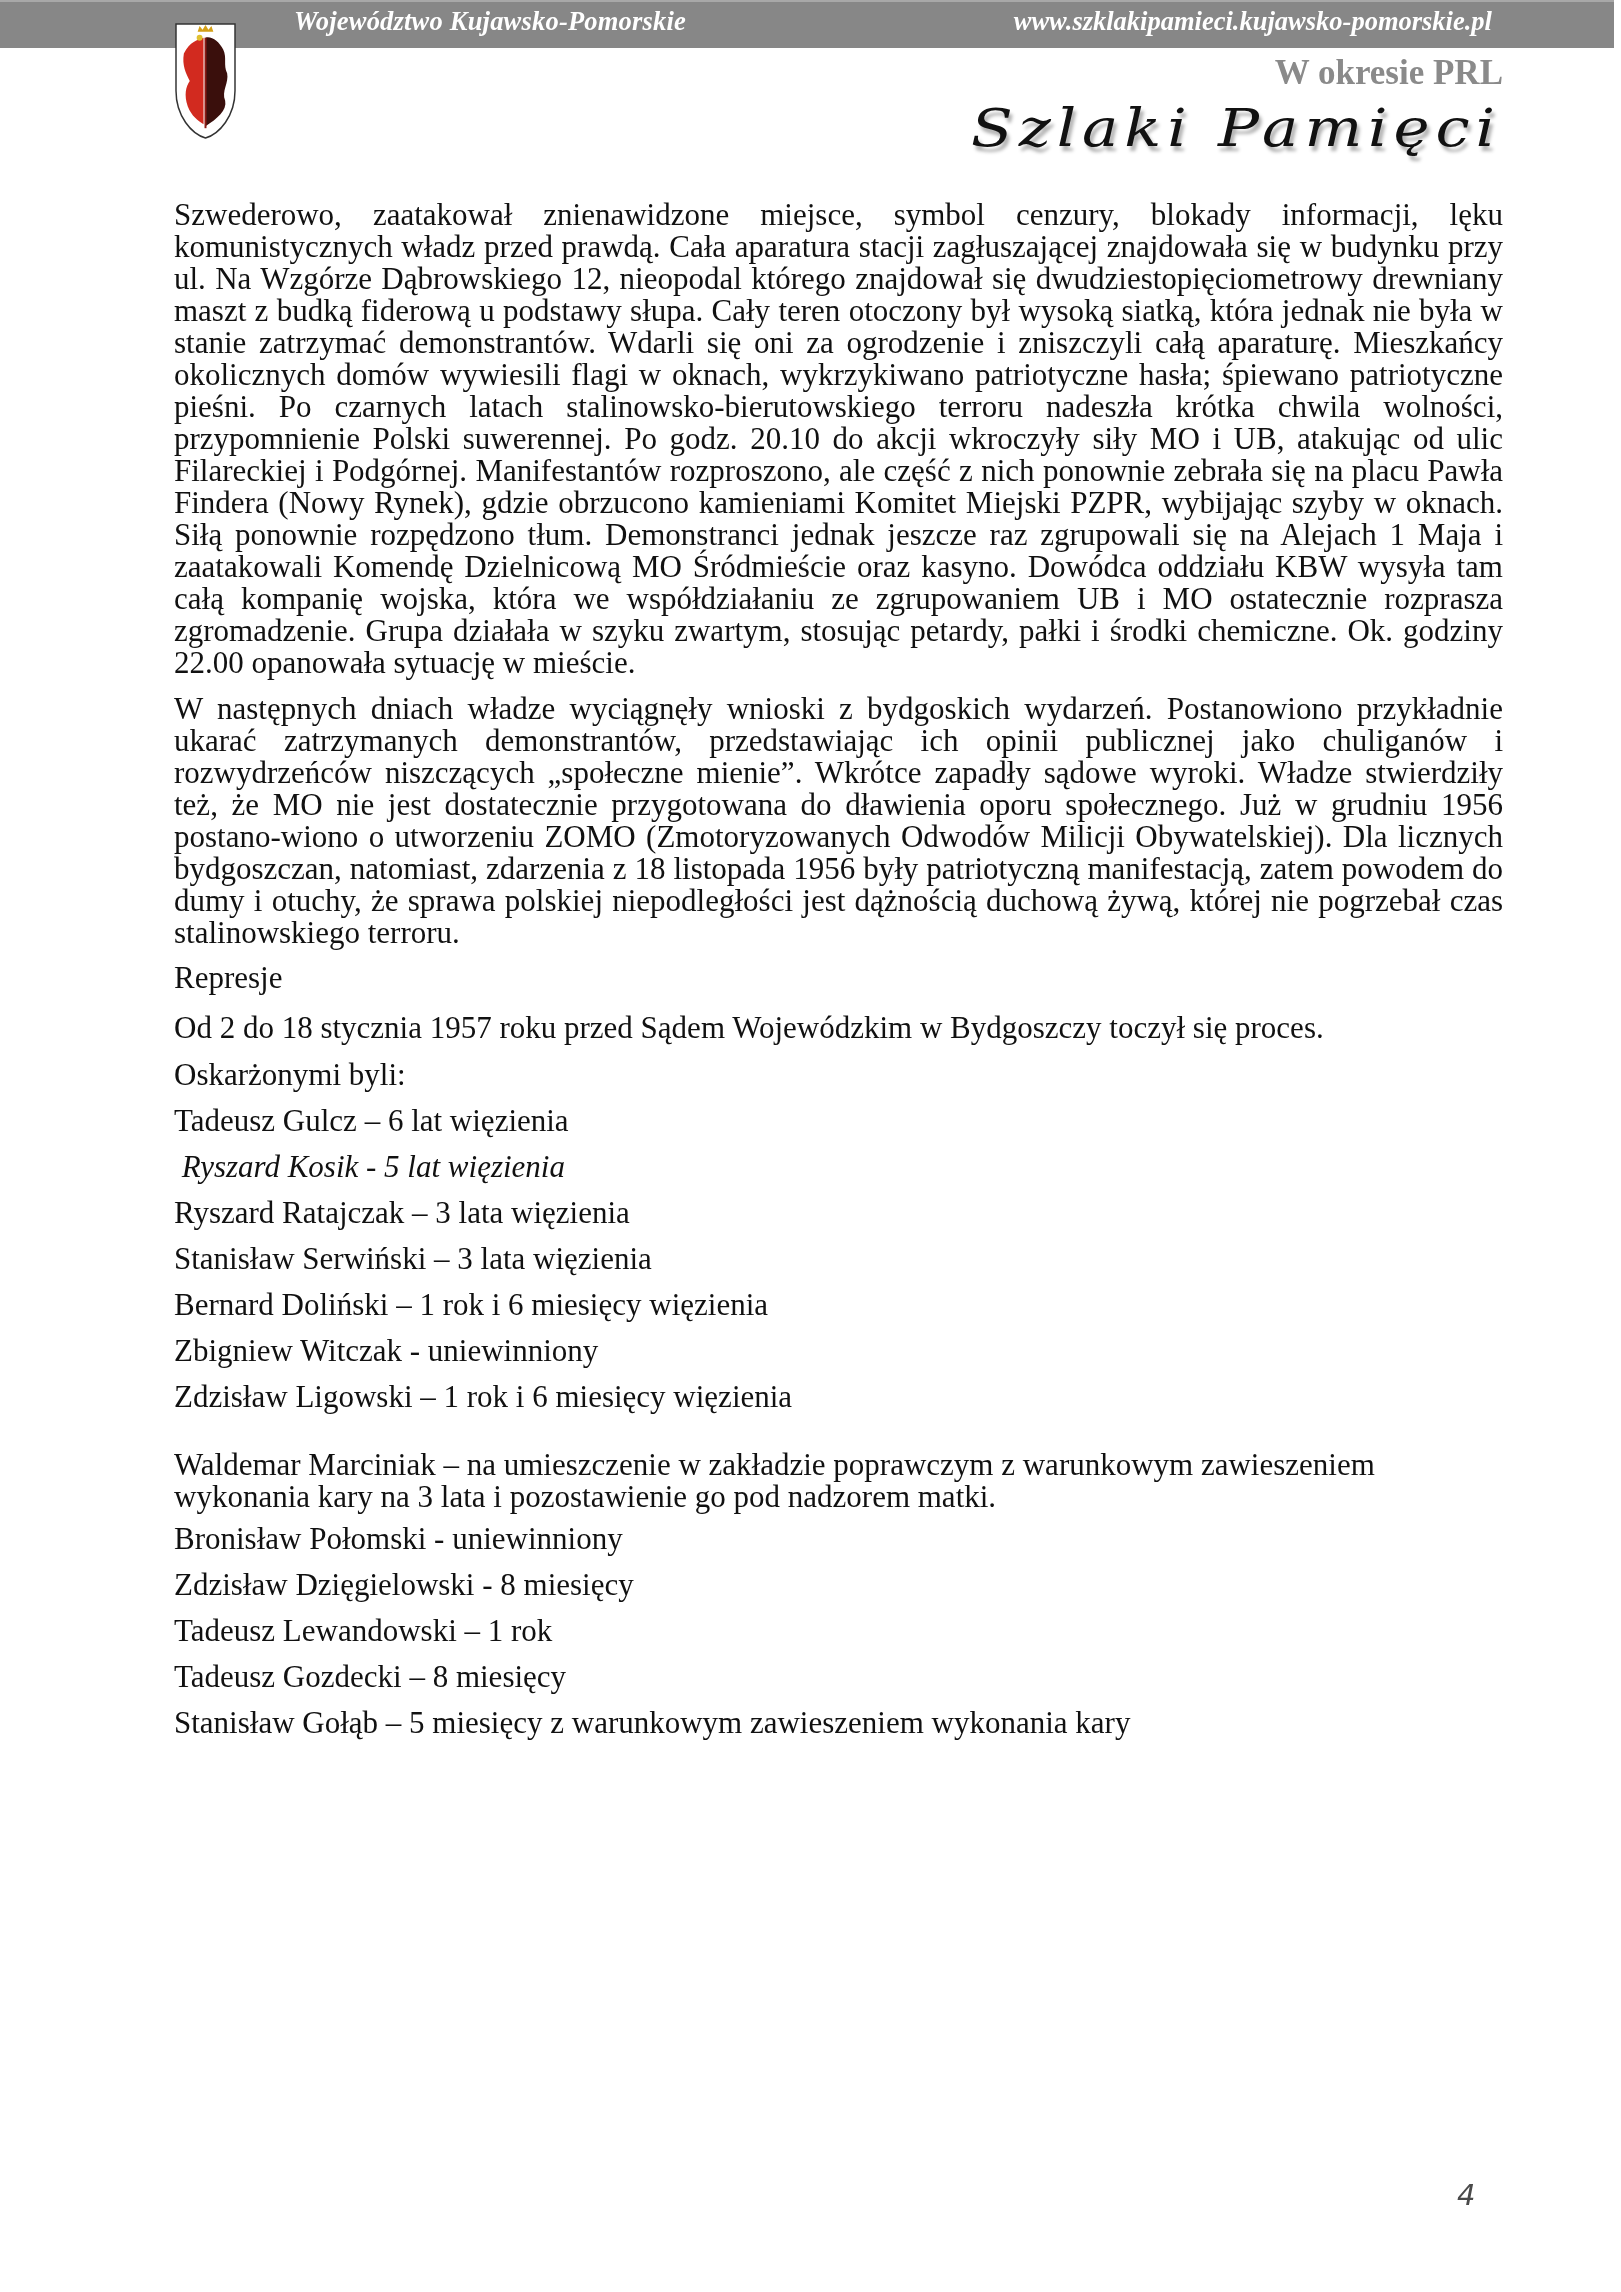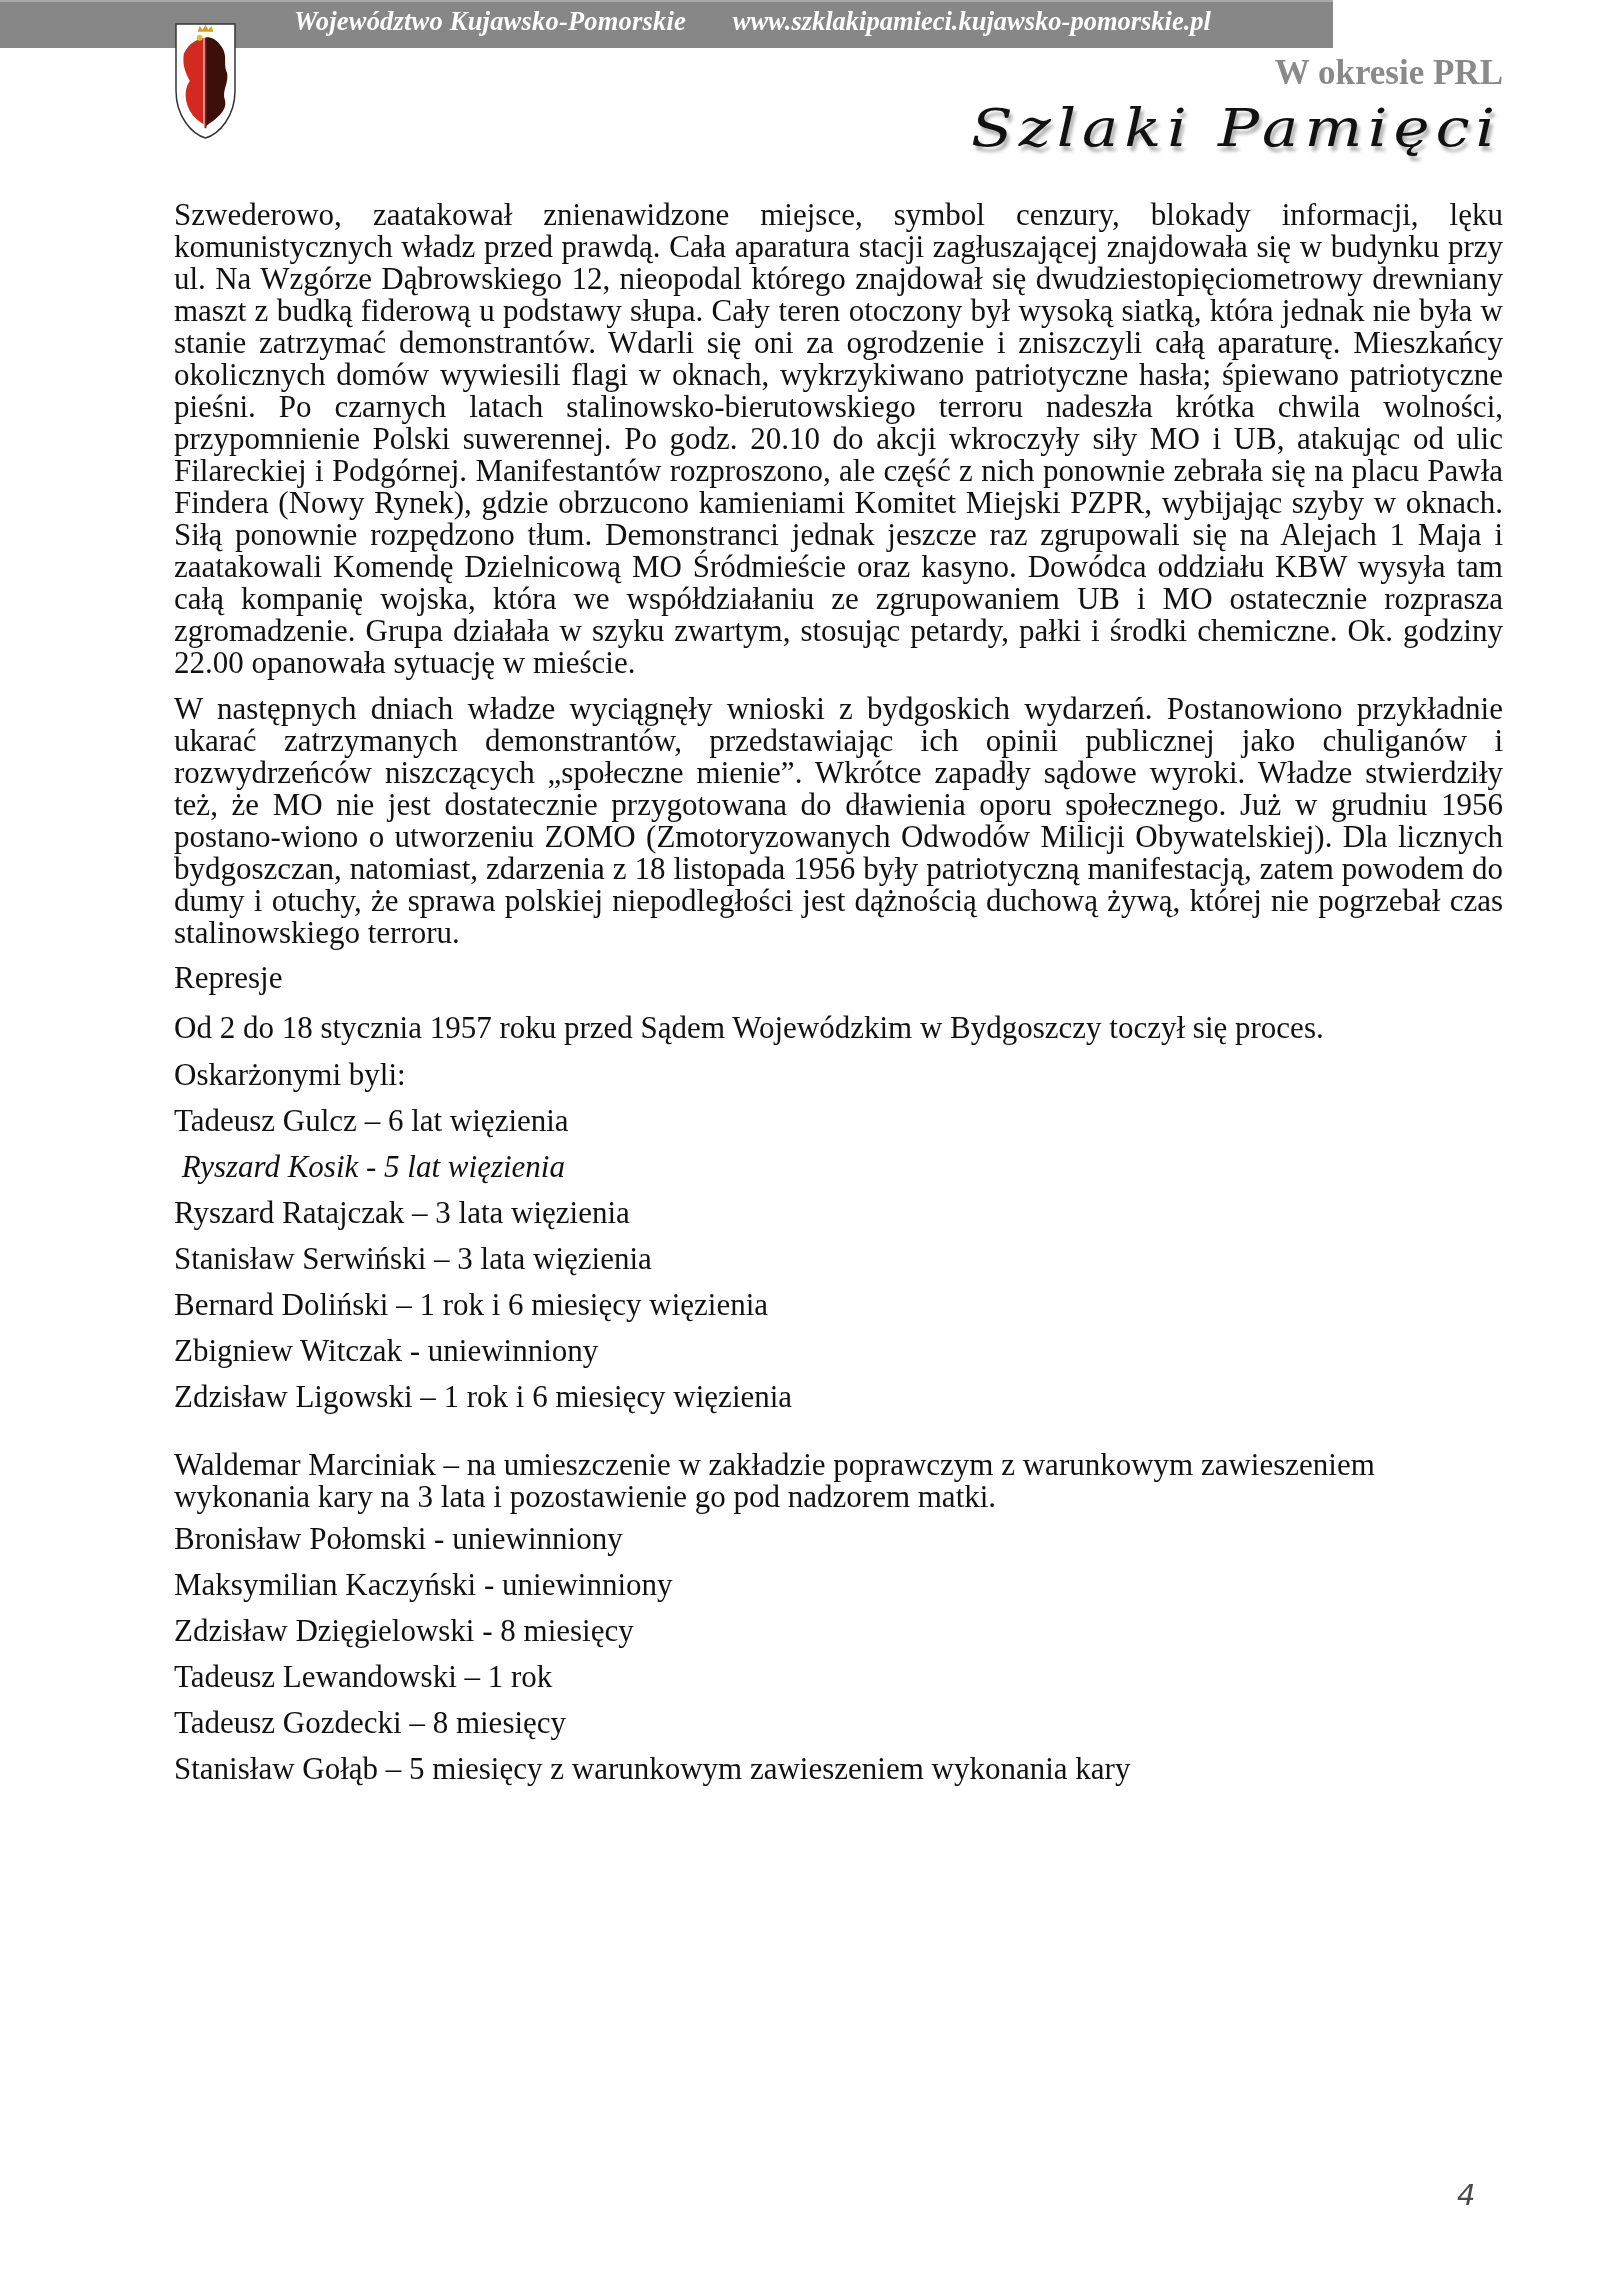--- a/index.html
+++ b/index.html
@@ -1,17 +1,17 @@
 <!DOCTYPE html>
 <html><head>
 <meta charset="utf-8">
 <style>
   html, body { margin: 0; padding: 0; background: #ffffff; }
   body { width: 1621px; height: 2293px; position: relative; overflow: hidden; font-family: "Liberation Serif", "DejaVu Serif", serif; color: #111; }
-  .topbar { position: absolute; left: 0; top: 0; width: 1333px; height: 48px; background: #878787; border-top: 2px solid #a8a8a8; box-sizing: border-box; }
+  .topbar { position: absolute; left: 0; top: 0; width: 1614px; height: 48px; background: #878787; border-top: 2px solid #a8a8a8; box-sizing: border-box; }
   .topbar-left { position: absolute; left: 294px; top: 3.9px; font-style: italic; font-weight: bold; color: #fff; font-size: 26.5px; letter-spacing: 0.2px; }
   .topbar-right { position: absolute; right: 122px; top: 3.9px; font-style: italic; font-weight: bold; color: #fff; font-size: 26.5px; }
   .crest { position: absolute; left: 174px; top: 21.6px; width: 63px; height: 118px; }
   .subtitle { position: absolute; right: 118px; top: 53px; font-weight: bold; color: #8a8a8a; font-size: 35px; }
   .brand { position: absolute; right: 120px; top: 98px; font-family: "DejaVu Serif", serif; font-style: italic; font-size: 61px; color: #111; letter-spacing: 5.9px; text-shadow: 2.9px 4.9px 3.9px rgba(0,0,0,0.3); transform: scaleY(0.85); transform-origin: right top; }
   .content { position: absolute; left: 174px; top: 199px; width: 1329px; font-size: 31px; line-height: 32px; }
   .para { text-align: justify; margin: 0 0 13.7px 0; }
   .heading { font-weight: normal; margin: 11.8px 0 17.6px 0; font-size: 31px; }
   .line { margin: 0 0 14.7px 0; }
   .list { margin: 0; padding: 0; list-style: none; }
@@ -48,21 +48,20 @@
   <ul class="list">
     <li>Tadeusz Gulcz – 6 lat więzienia</li>
     <li style="white-space: pre; font-style: italic;"> Ryszard Kosik - 5 lat więzienia</li>
     <li>Ryszard Ratajczak – 3 lata więzienia</li>
     <li>Stanisław Serwiński – 3 lata więzienia</li>
     <li>Bernard Doliński – 1 rok i 6 miesięcy więzienia</li>
     <li>Zbigniew Witczak - uniewinniony</li>
     <li>Zdzisław Ligowski – 1 rok i 6 miesięcy więzienia</li>
     <li style="margin-bottom:9.8px;margin-top:36px;">Waldemar Marciniak – na umieszczenie w zakładzie poprawczym z warunkowym zawieszeniem wykonania kary na 3 lata i pozostawienie go pod nadzorem matki.</li>
     <li>Bronisław Połomski - uniewinniony</li>
-    <li>Maksymilian Kaczyński - uniewinniony</li>
     <li>Zdzisław Dzięgielowski - 8 miesięcy</li>
     <li>Tadeusz Lewandowski – 1 rok</li>
     <li>Tadeusz Gozdecki – 8 miesięcy</li>
     <li>Stanisław Gołąb – 5 miesięcy z warunkowym zawieszeniem wykonania kary</li>
   </ul>
 </div>
 
 <div class="pagenum">4</div>
 
 

